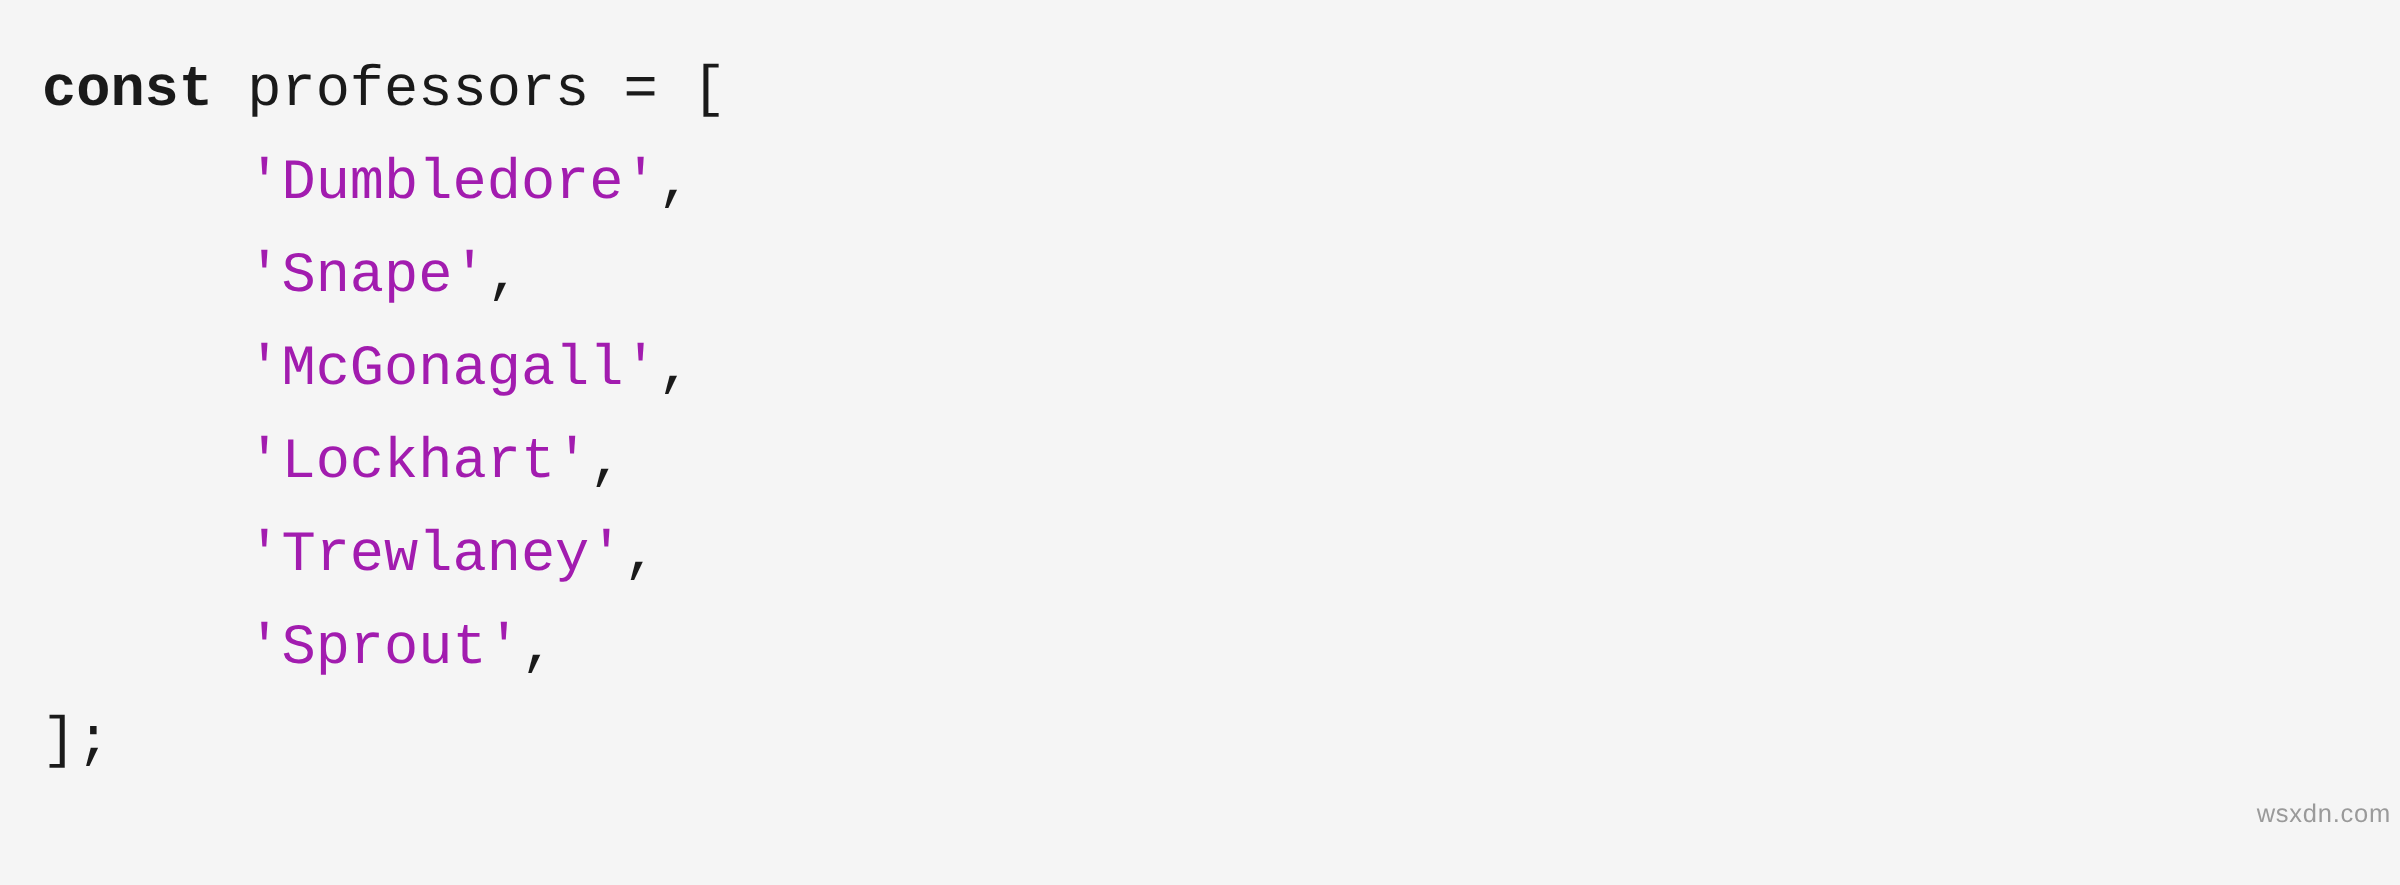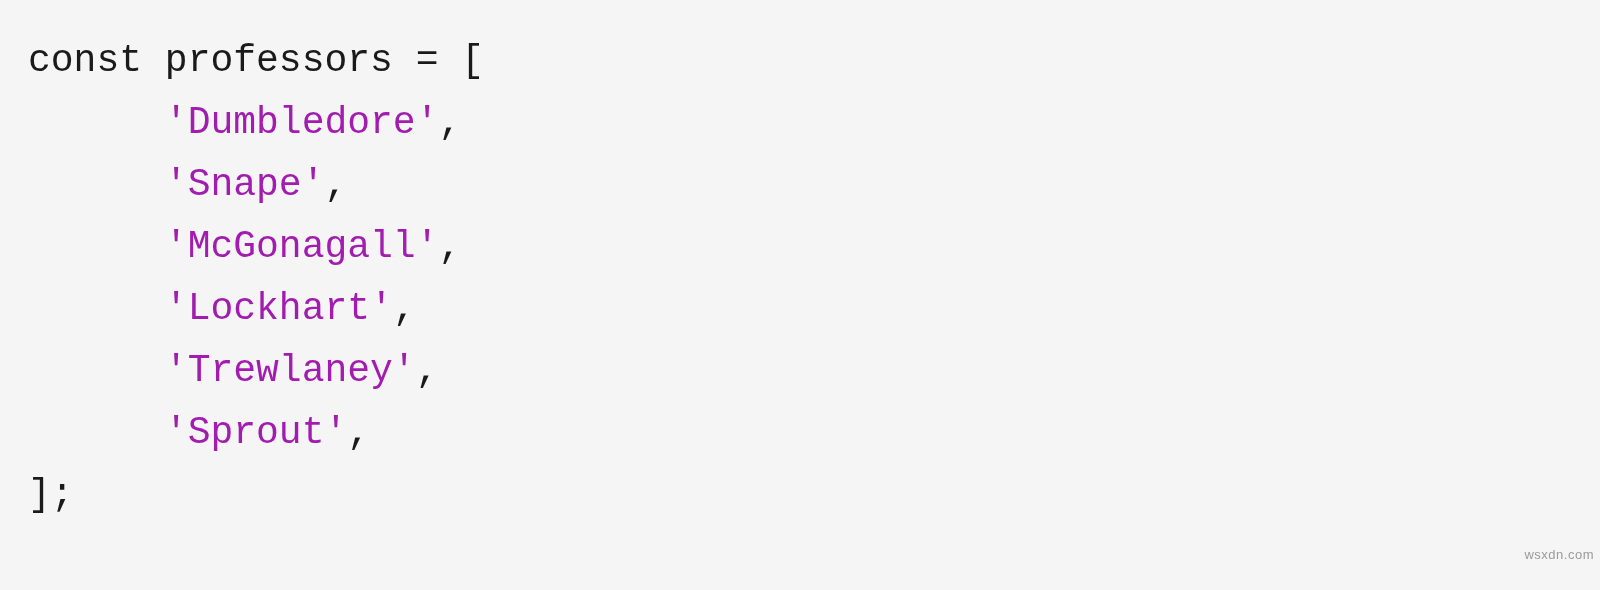--- a/index.html
+++ b/index.html
@@ -16,28 +16,28 @@
     height: 590px;
     background: #f5f5f5;
     padding: 30px 28px 30px 28px;
     font-size: 38px;
     line-height: 62px;
     color: #1a1a1a;
     white-space: pre;
     overflow: hidden;
     position: relative;
   }
-  .kw { font-weight: 400; color: #1a1a1a; }
+  .kw { font-weight: 700; color: #1a1a1a; }
   .str { color: #a21caf; }
   .wm {
     position: absolute;
     right: 6px;
-    bottom: 4px;
+    bottom: 16px;
     font-family: Arial, Helvetica, sans-serif;
-    font-size: 13px;
+    font-size: 17px;
     color: #9a9a9a;
     letter-spacing: 0.5px;
   }
 </style>
 </head>
 <body>
 
 <div class="code-block"><span><span class="kw">const</span><span> professors = [</span></span>
 <span><span>      </span><span class="str">'Dumbledore'</span><span>,</span></span>
 <span><span>      </span><span class="str">'Snape'</span><span>,</span></span>

